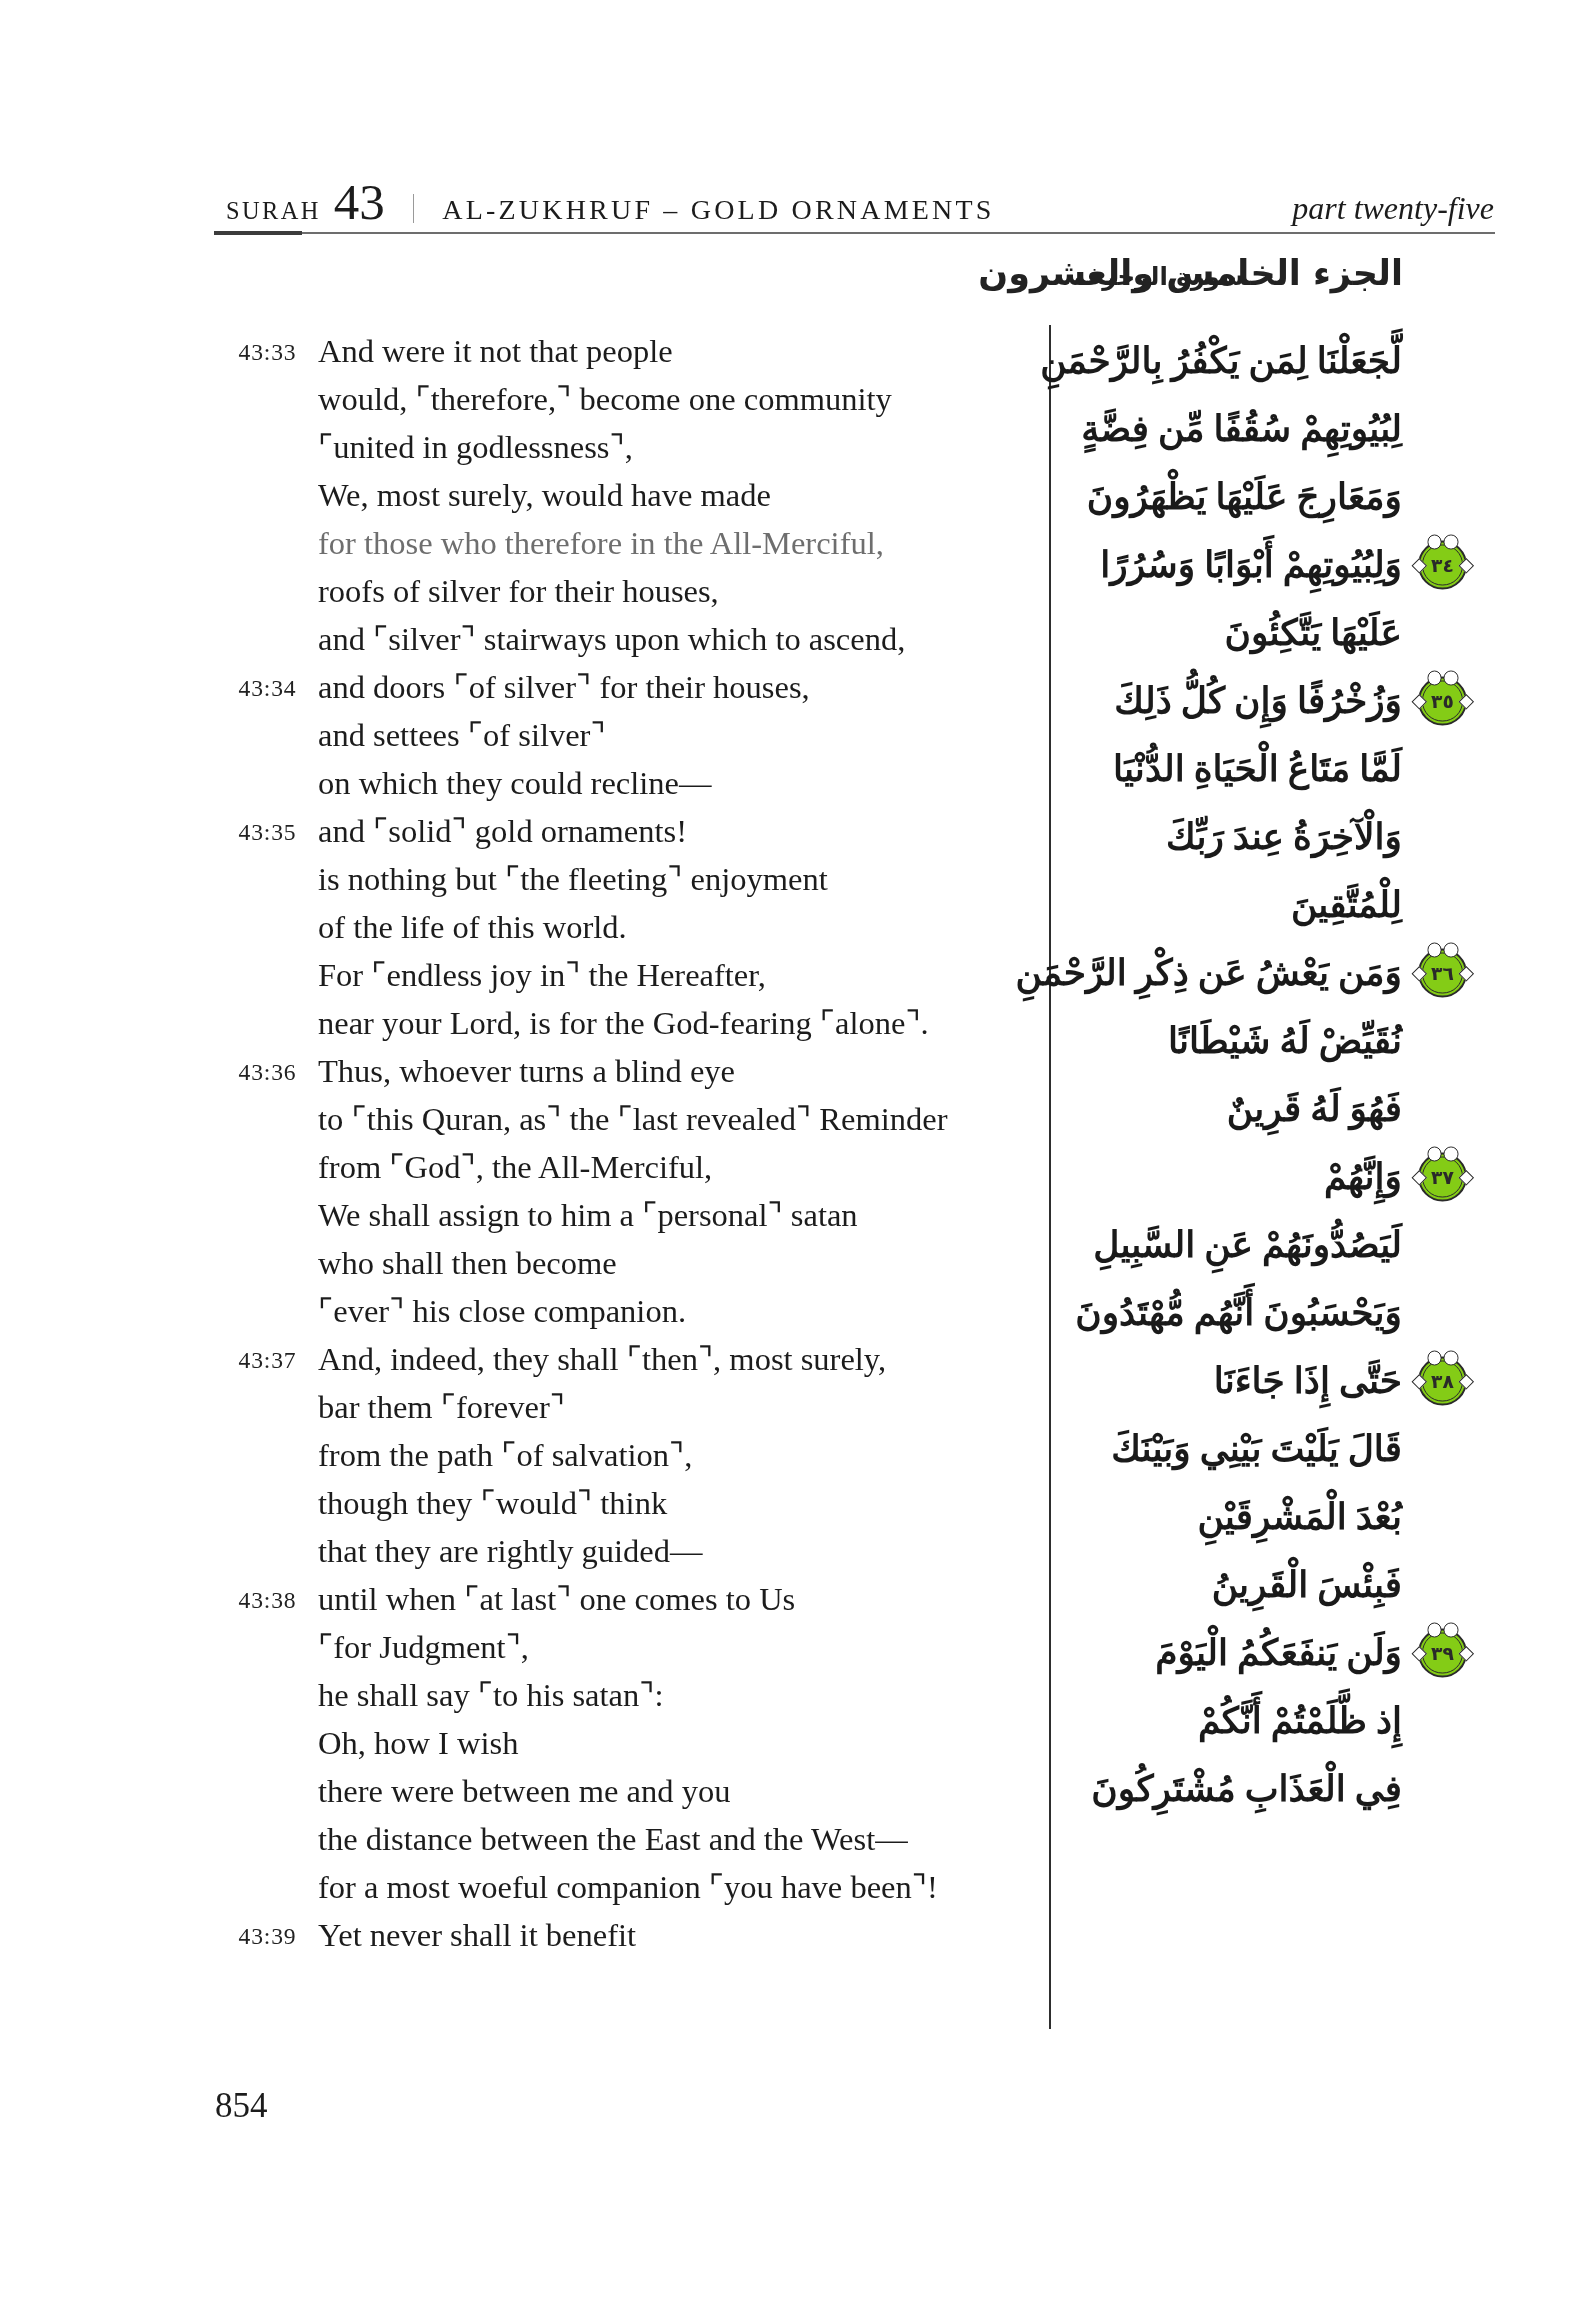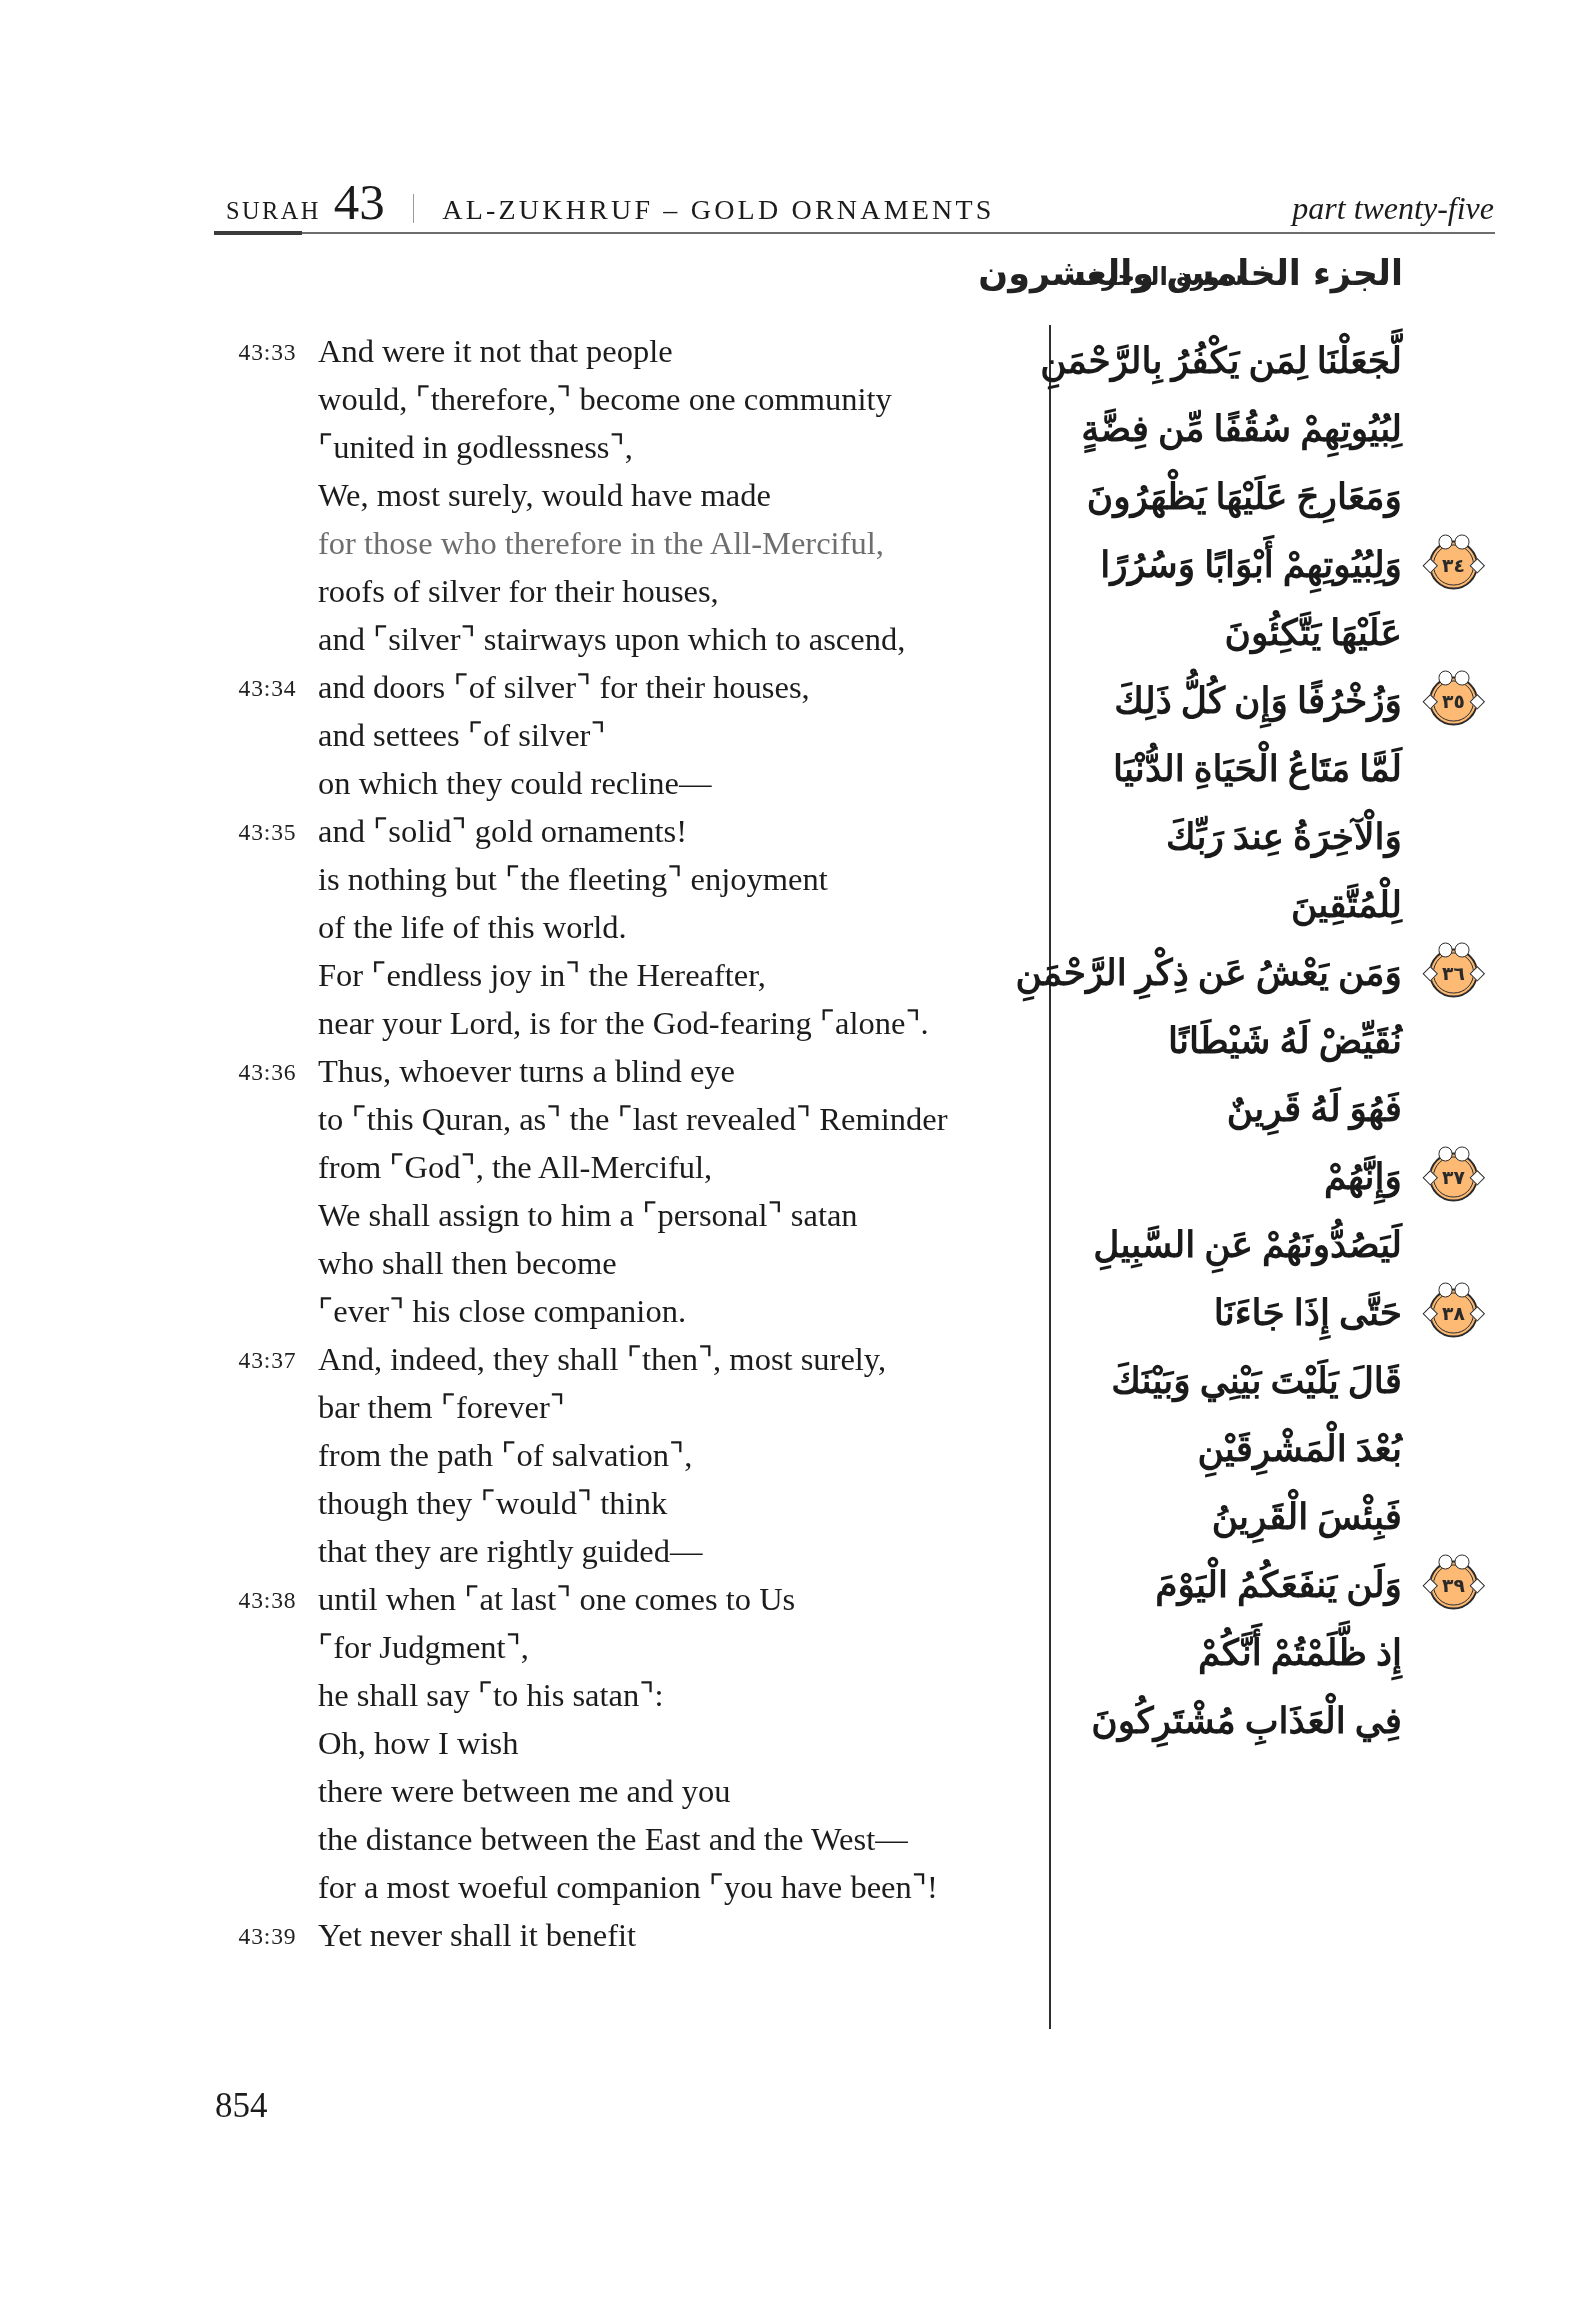--- a/index.html
+++ b/index.html
@@ -59,23 +59,23 @@
     display:flex;align-items:center;justify-content:flex-end;
     padding-right:79px;box-sizing:border-box;
   }
   .atext{
     direction:rtl;white-space:nowrap;
     font-family:Liberation Serif, serif;font-weight:700;font-size:36px;
     color:#1a1a1a;
   }
   
   .medallion{
-    position:absolute;right:3px;top:50%;transform:translateY(-50%);
+    position:absolute;right:14px;top:50%;transform:translateY(-50%);
     width:49px;height:49px;border:2px solid #2a2a2a;border-radius:50%;
-    background:#fdba74;box-sizing:border-box;
+    background:#84cc16;box-sizing:border-box;
   }
   .medallion::before{
     content:"";position:absolute;inset:2.4px;border:1.2px solid #2a2a2a;border-radius:50%;
   }
   .m-num{
     position:absolute;inset:0;display:flex;align-items:center;justify-content:center;
     font-family:"DejaVu Sans",sans-serif;font-weight:700;font-size:18.7px;color:#2a2a2a;
   }
   .m-dots{position:absolute;top:-8.1px;left:50%;transform:translateX(-50%);width:31px;height:15.4px;}
   .m-dots::before,.m-dots::after{
@@ -288,20 +288,23 @@
           <span class="m-dots"></span>
           <span class="m-leaf l"></span>
           <span class="m-leaf r"></span>
           <span class="m-num">٣٧</span>
         </span>
       </div>
       <div class="aline">
         <span class="atext">لَيَصُدُّونَهُمْ عَنِ السَّبِيلِ</span>
       </div>
       <div class="aline">
+        <span class="atext">وَيَحْسَبُونَ أَنَّهُم مُّهْتَدُونَ</span>
+      </div>
+      <div class="aline">
         <span class="atext">حَتَّى إِذَا جَاءَنَا</span>
         <span class="medallion">
           <span class="m-dots"></span>
           <span class="m-leaf l"></span>
           <span class="m-leaf r"></span>
           <span class="m-num">٣٨</span>
         </span>
       </div>
       <div class="aline">
         <span class="atext">قَالَ يَلَيْتَ بَيْنِي وَبَيْنَكَ</span>

